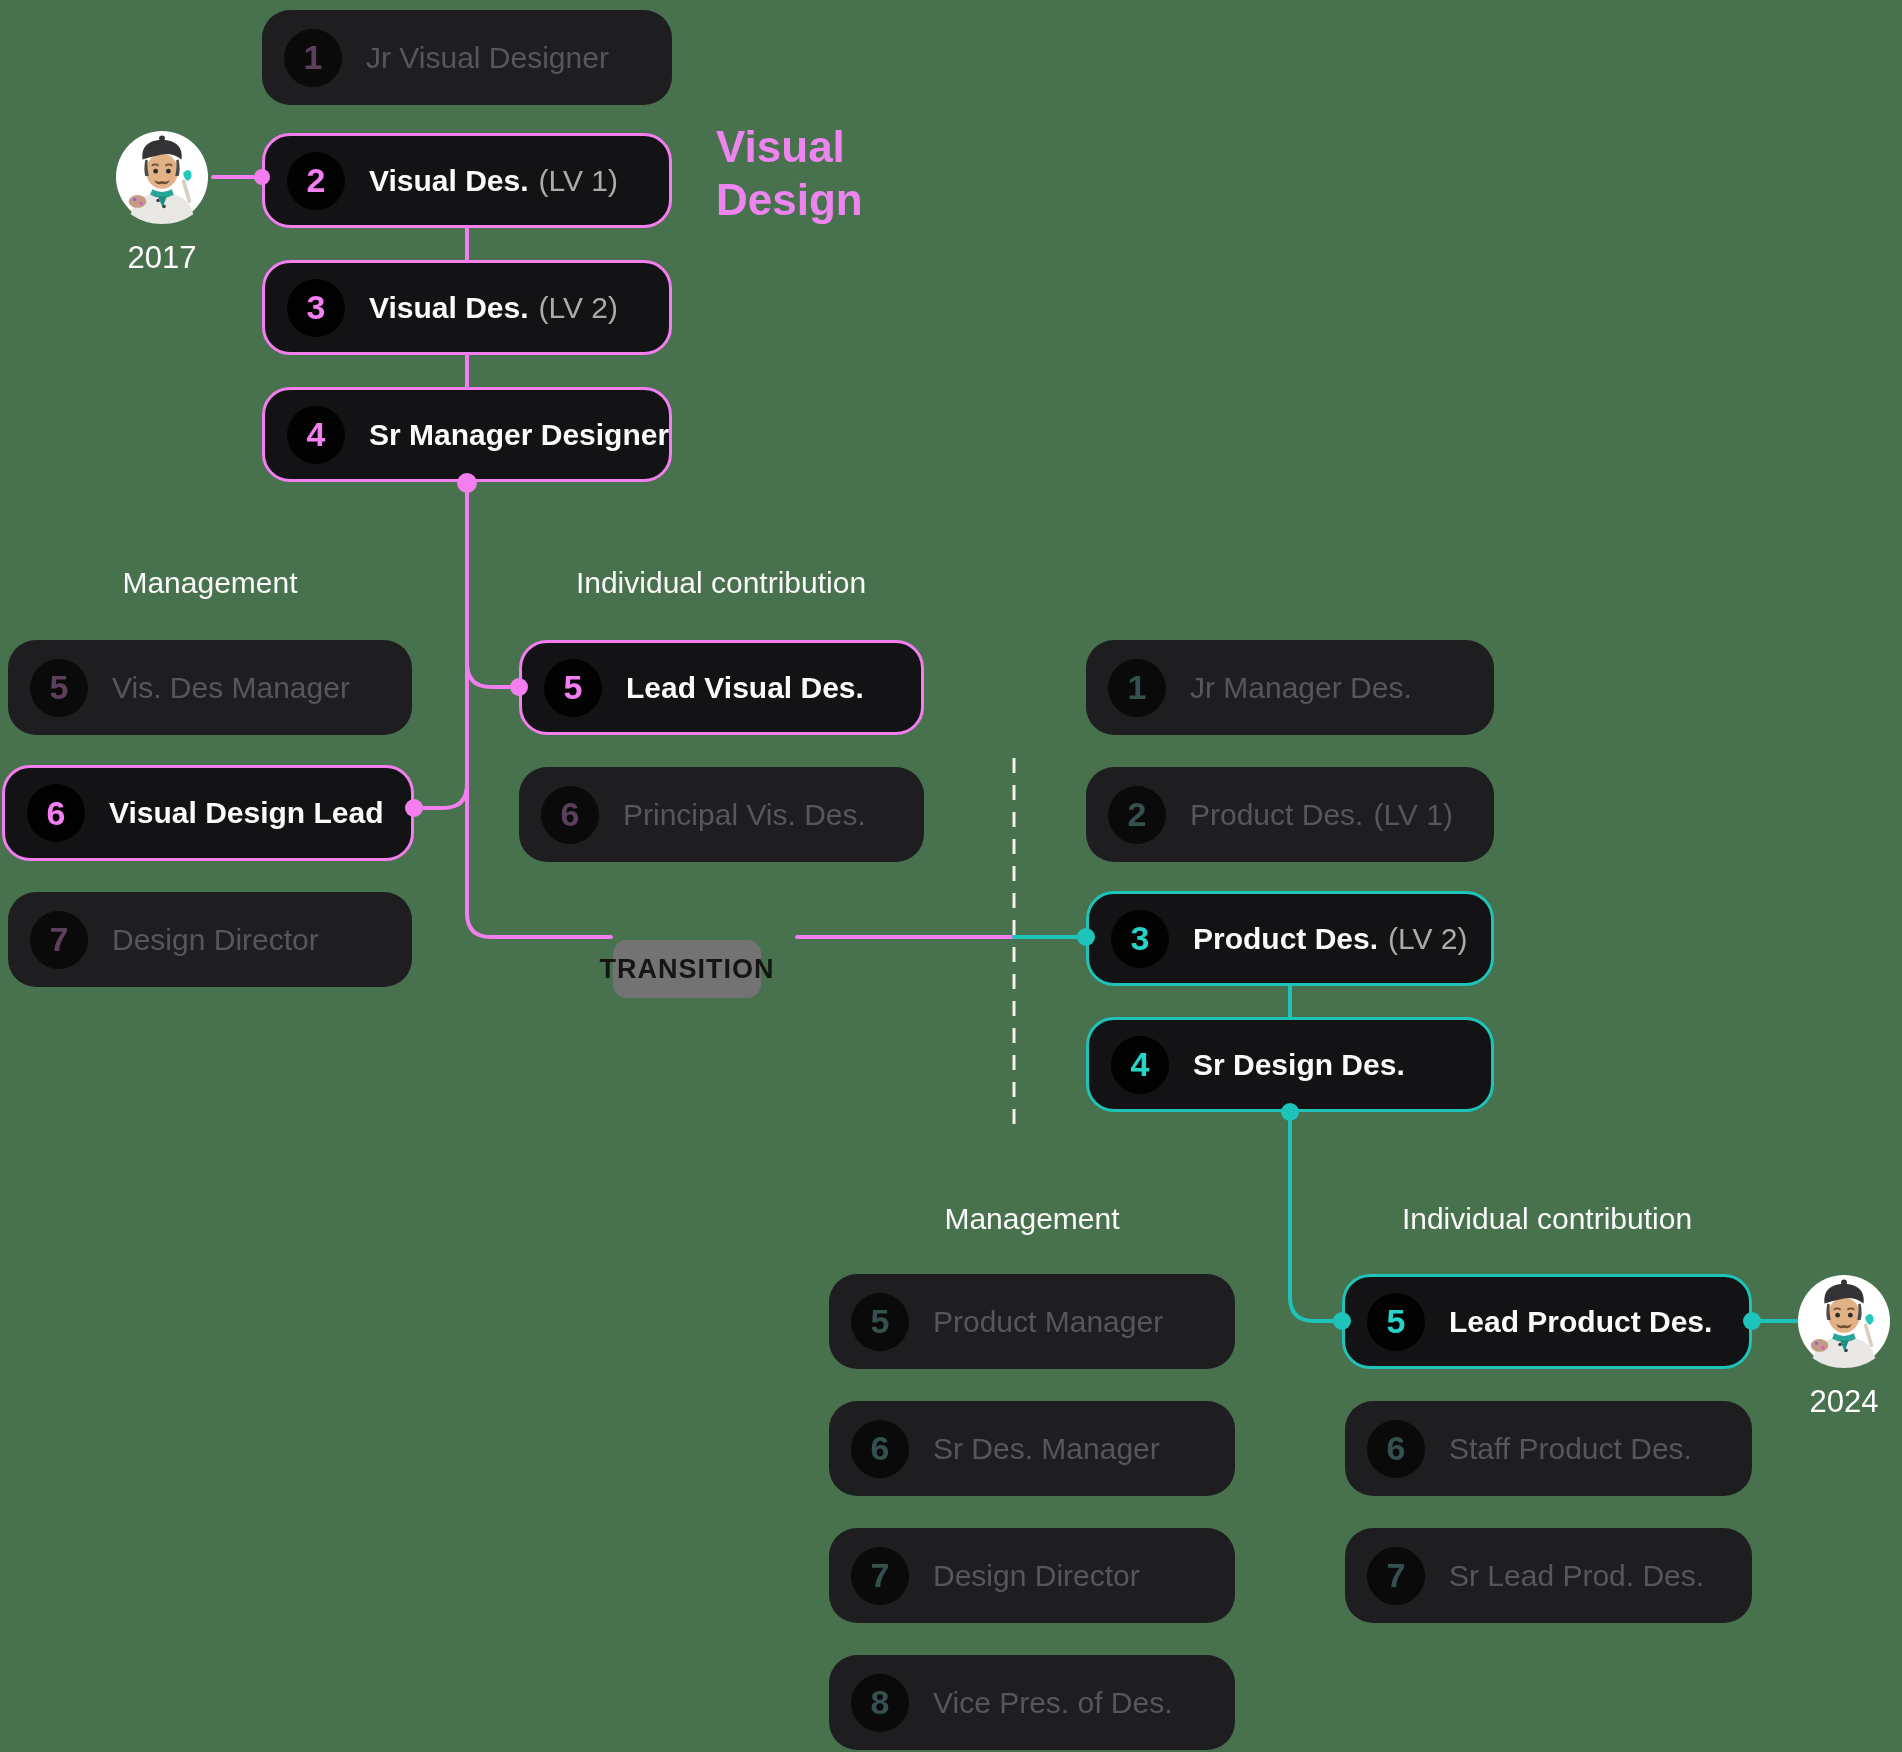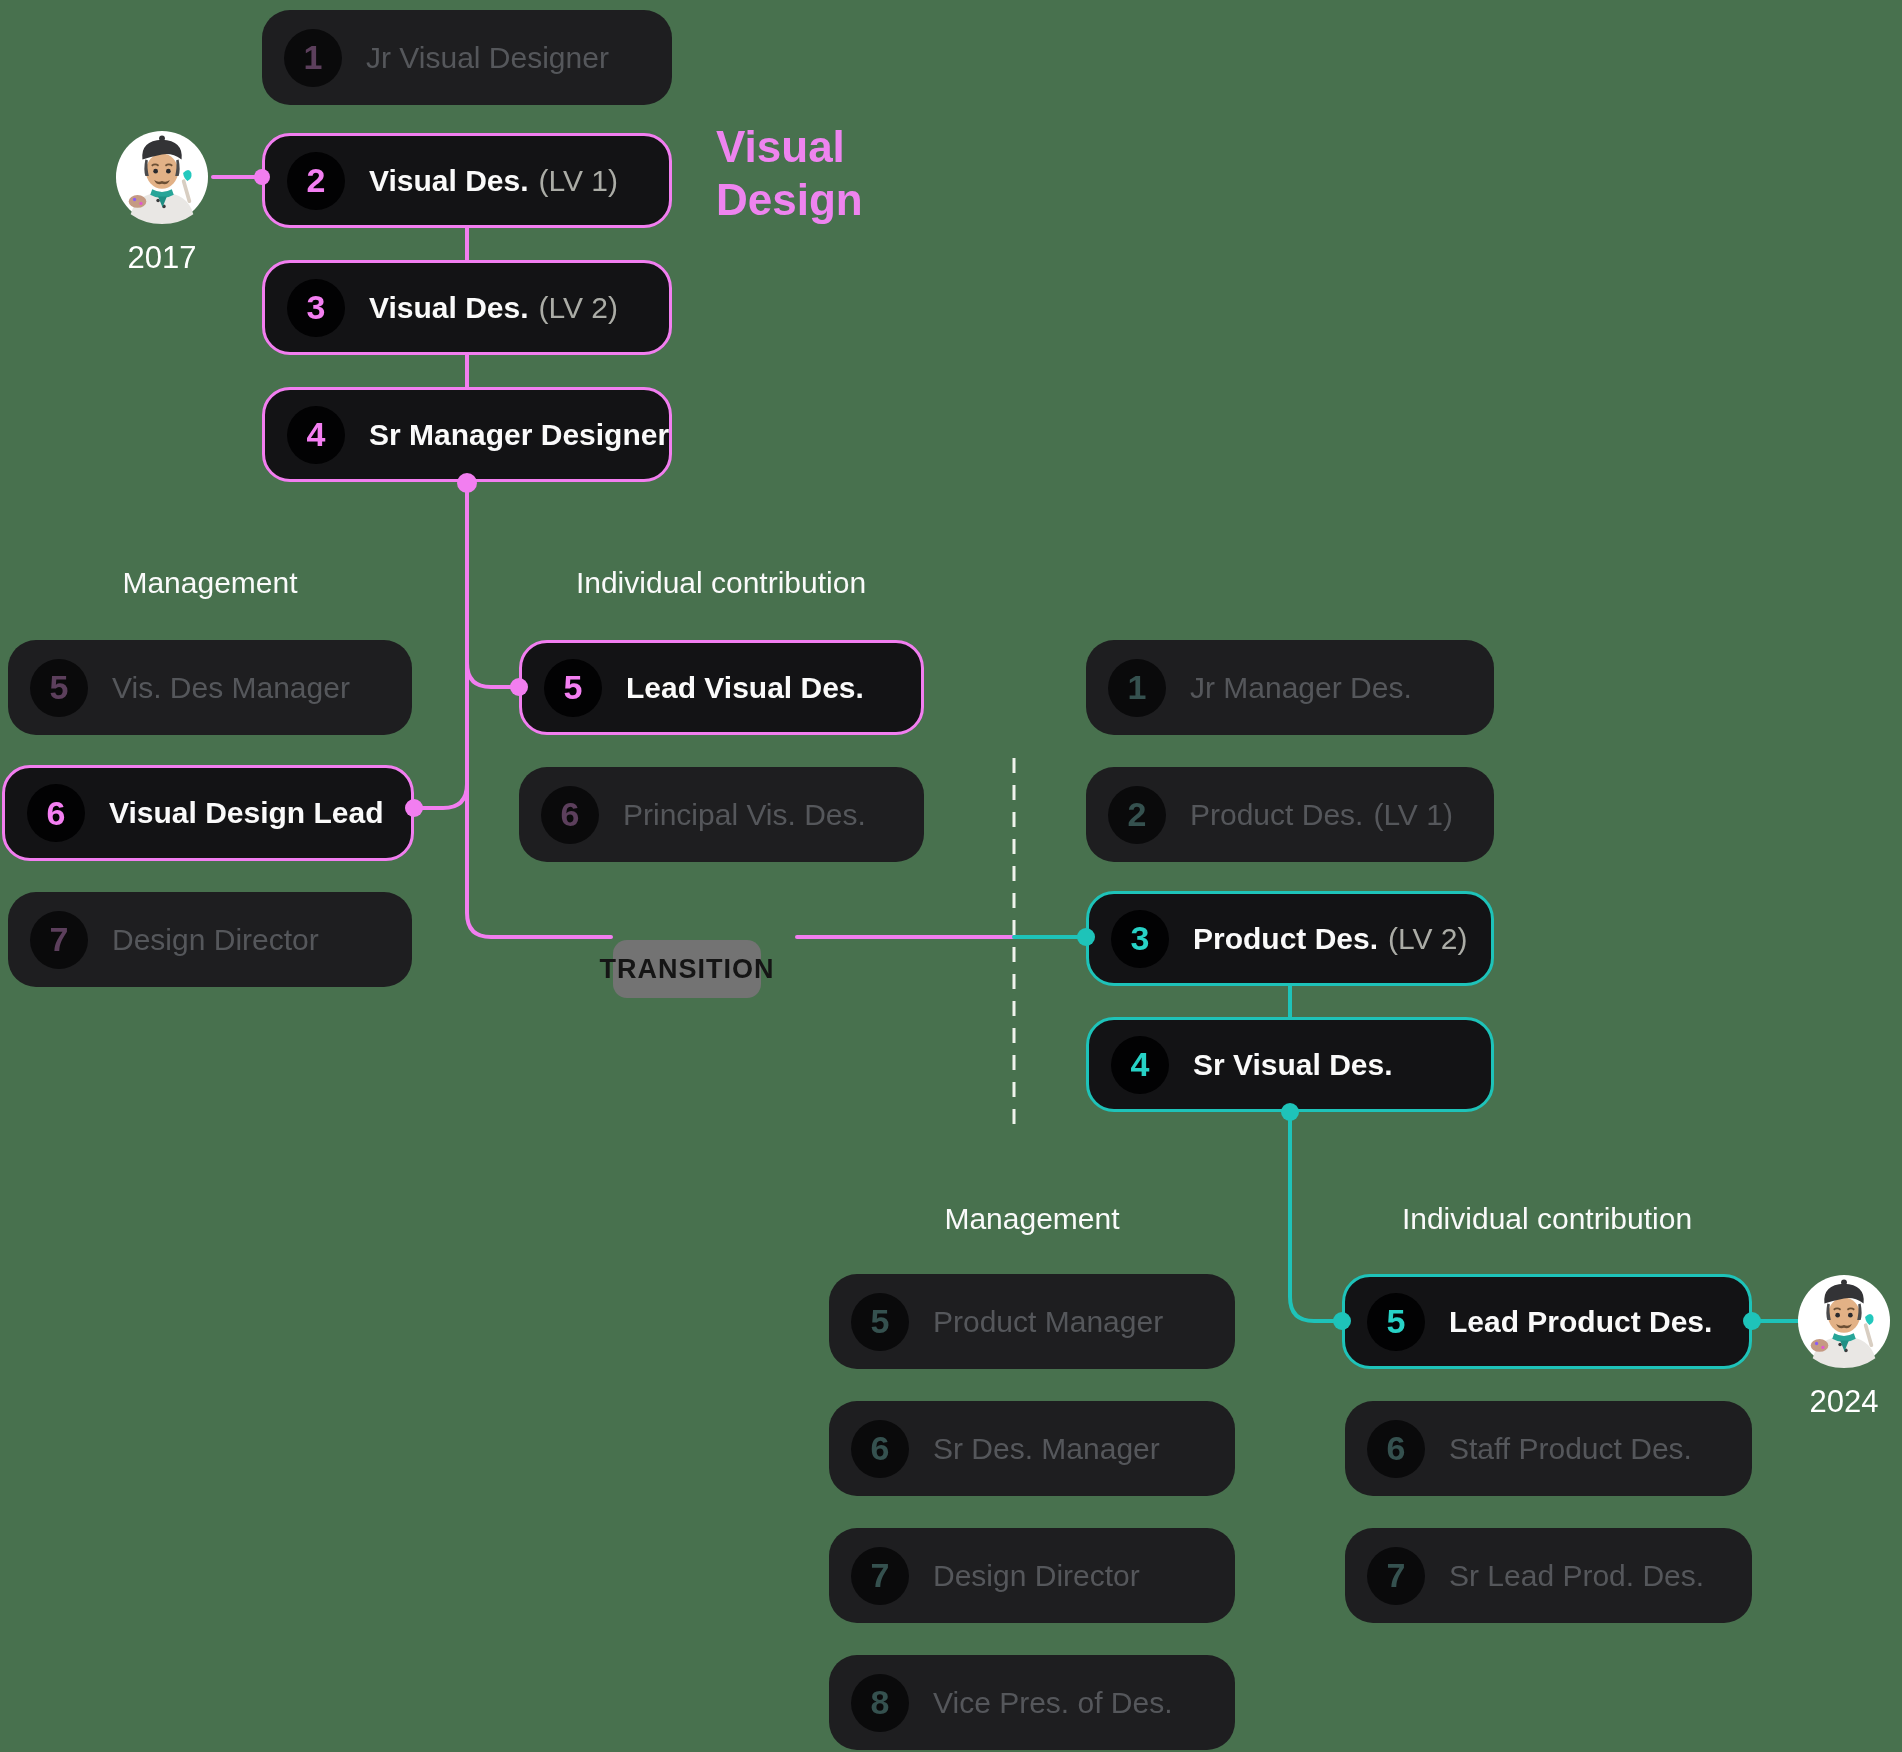--- a/index.html
+++ b/index.html
@@ -162,21 +162,21 @@
   <div class="box dim" style="left:1086px;top:767px;width:408px;height:95px">
     <span class="badge num-td">2</span>
     <span class="txt"><span class="lbl">Product Des.</span><span class="sfx">(LV 1)</span></span>
   </div>
   <div class="box active t" style="left:1086px;top:891px;width:408px;height:95px">
     <span class="badge num-t">3</span>
     <span class="txt"><span class="lbl">Product Des.</span><span class="sfx">(LV 2)</span></span>
   </div>
   <div class="box active t" style="left:1086px;top:1017px;width:408px;height:95px">
     <span class="badge num-t">4</span>
-    <span class="txt"><span class="lbl">Sr Visual Des.</span></span>
+    <span class="txt"><span class="lbl">Sr Design Des.</span></span>
   </div>
 
   <div class="col-header" style="left:882px;top:1202px;width:300px">Management</div>
   <div class="col-header" style="left:1347px;top:1202px;width:400px">Individual contribution</div>
 
   <div class="box dim" style="left:829px;top:1274px;width:406px;height:95px">
     <span class="badge num-td">5</span>
     <span class="txt"><span class="lbl">Product Manager</span></span>
   </div>
   <div class="box dim" style="left:829px;top:1401px;width:406px;height:95px">

